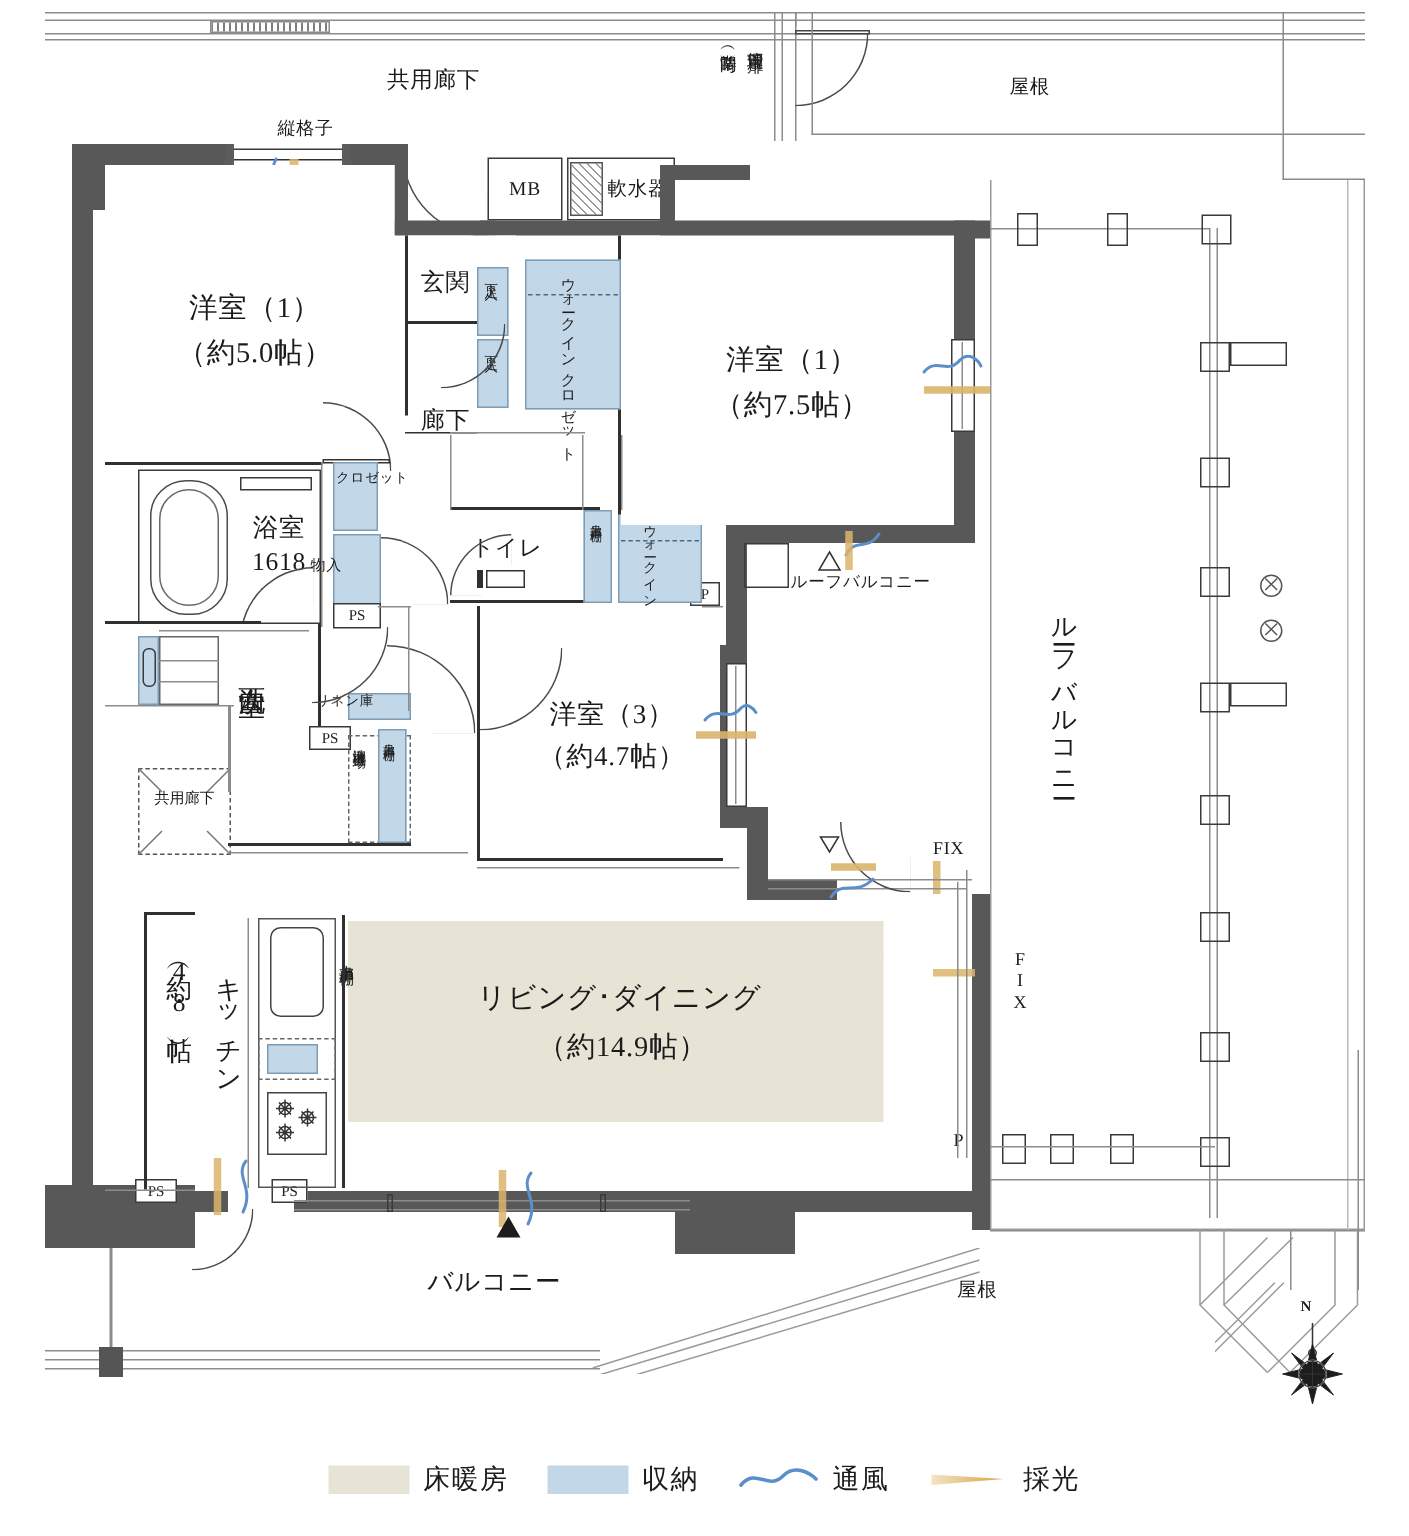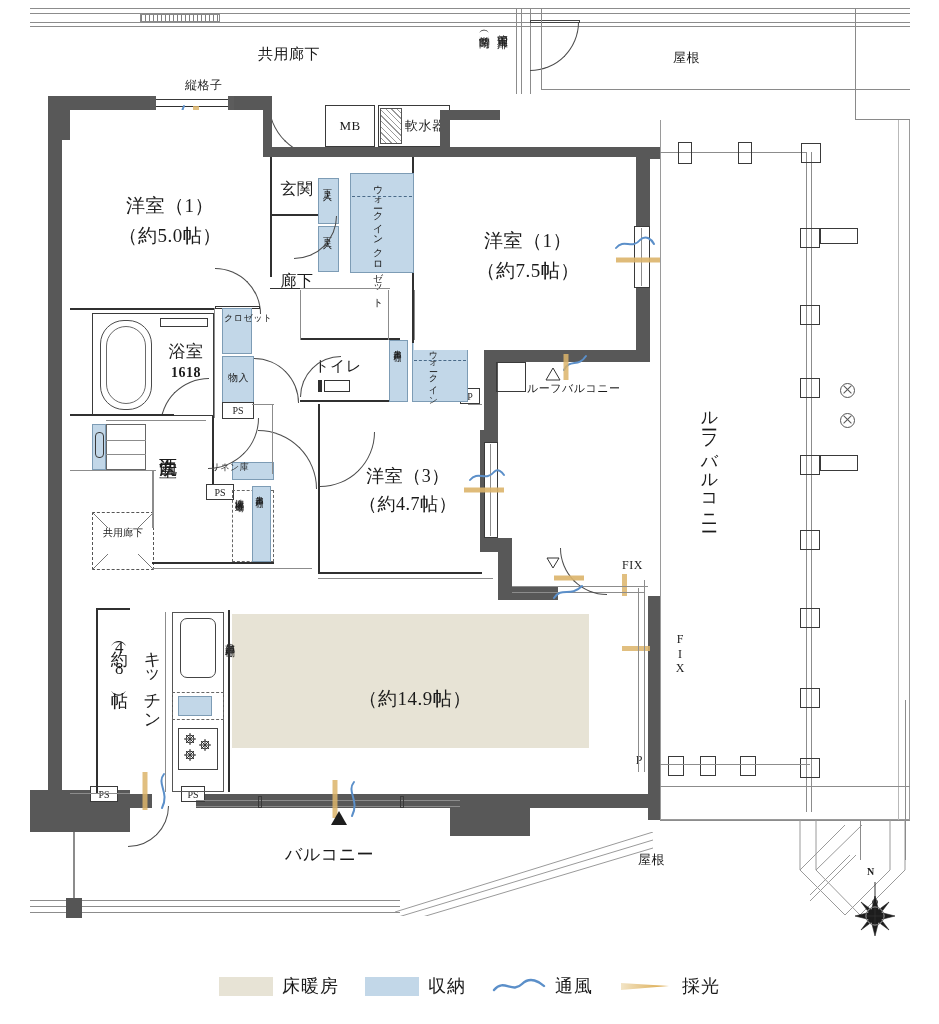--- a/index.html
+++ b/index.html
@@ -196,21 +196,21 @@
   <div class="abs ln" style="left:70px;top:308px;width:145px;height:2px;"></div>
 
   <div class="arc arc-tr" style="left:215px;top:268px;width:45px;height:45px;"></div>
   <div class="abs thin" style="left:215px;top:306px;width:45px;height:3px;border-color:#333;"></div>
 
   <div class="abs thin" style="left:92px;top:313px;width:122px;height:103px;"></div>
   <div class="abs" style="left:100px;top:320px;width:52px;height:90px;border:1px solid #4a4a4a;border-radius:24px;"></div>
   <div class="abs" style="left:106px;top:326px;width:40px;height:78px;border:1px solid #6a6a6a;border-radius:20px;"></div>
   <div class="abs thin" style="left:160px;top:318px;width:48px;height:9px;"></div>
   <div class="lbl" style="left:158px;top:342px;font-size:17px;width:56px;">浴室</div>
-  <div class="lbl" style="left:155px;top:365px;font-size:14px;width:62px;font-weight:bold;">1618</div>
+  <div class="lbl" style="left:155px;top:365px;font-size:17px;width:62px;">1618</div>
 
   <div class="arc arc-tl" style="left:160px;top:378px;width:48px;height:48px;"></div>
 
   <div class="abs white" style="left:70px;top:416px;width:144px;height:110px;"></div>
   <div class="vlbl" style="left:158px;top:444px;font-size:18px;">洗面室</div>
 
   <div class="abs storage" style="left:92px;top:424px;width:14px;height:46px;"></div>
   <div class="abs thin" style="left:95px;top:432px;width:9px;height:26px;border-radius:4px;"></div>
   <div class="abs thin" style="left:106px;top:424px;width:40px;height:46px;border-color:#666;"></div>
   <div class="abs lnl" style="left:106px;top:440px;width:40px;height:1px;"></div>
@@ -238,21 +238,21 @@
 
   <div class="arc arc-br" style="left:294px;top:216px;width:42px;height:42px;"></div>
   <div class="abs ln" style="left:272px;top:214px;width:46px;height:2px;"></div>
   <div class="abs ln" style="left:270px;top:157px;width:2px;height:120px;"></div>
   <div class="abs ln" style="left:270px;top:288px;width:48px;height:1px;"></div>
 
   <div class="abs storage" style="left:222px;top:308px;width:30px;height:46px;"></div>
   <div class="lbl" style="left:224px;top:313px;font-size:9px;width:26px;line-height:1.3;">クロゼット</div>
 
   <div class="abs storage" style="left:222px;top:356px;width:32px;height:48px;"></div>
-  <div class="lbl" style="left:228px;top:372px;font-size:10px;width:15px;">物入</div>
+  <div class="lbl" style="left:207px;top:372px;font-size:10px;width:15px;">物入</div>
   <div class="arc arc-tr" style="left:254px;top:358px;width:44px;height:44px;"></div>
 
   <div class="ps-box" style="left:222px;top:402px;width:30px;height:15px;">PS</div>
   <div class="ps-box" style="left:206px;top:484px;width:26px;height:14px;">PS</div>
   <div class="ps-box" style="left:90px;top:786px;width:26px;height:14px;">PS</div>
   <div class="ps-box" style="left:181px;top:786px;width:22px;height:14px;">PS</div>
 
   <div class="ps-box" style="left:460px;top:388px;width:18px;height:14px;">P</div>
   <div class="ps-box" style="left:630px;top:752px;width:18px;height:16px;border:none;background:transparent;font-size:12px;">P</div>
 
@@ -328,20 +328,21 @@
   <div class="abs storage" style="left:252px;top:486px;width:19px;height:76px;"></div>
   <div class="vlbl" style="left:254px;top:489px;font-size:8px;">上部吊戸棚</div>
   <div class="arc arc-br" style="left:208px;top:418px;width:50px;height:50px;"></div>
   <div class="arc arc-tr" style="left:258px;top:430px;width:58px;height:58px;"></div>
   <div class="abs ln" style="left:152px;top:562px;width:122px;height:2px;"></div>
   <div class="abs lnl" style="left:152px;top:568px;width:160px;height:1px;"></div>
 
   <div class="abs heat" style="left:232px;top:614px;width:200px;height:134px;"></div>
   <div class="abs heat" style="left:232px;top:614px;width:357px;height:26px;"></div>
   <div class="abs heat" style="left:232px;top:636px;width:357px;height:112px;"></div>
+  <div class="lbl" style="left:298px;top:655px;font-size:19px;width:230px;">リビング･ダイニング</div>
   <div class="lbl" style="left:330px;top:688px;font-size:19px;width:170px;">（約14.9帖）</div>
 
   <div class="vlbl" style="left:143px;top:640px;font-size:17px;">キッチン</div>
   <div class="vlbl" style="left:110px;top:636px;font-size:17px;">（約4・8帖）</div>
   <div class="abs thin" style="left:172px;top:612px;width:52px;height:180px;border-color:#555;"></div>
   <div class="abs thin" style="left:180px;top:618px;width:36px;height:60px;border-radius:7px;border-color:#444;"></div>
   <div class="abs storage" style="left:178px;top:696px;width:34px;height:20px;"></div>
   <div class="abs" style="left:172px;top:692px;width:52px;height:28px;border:1px dashed #666;"></div>
   <div class="vlbl" style="left:224px;top:635px;font-size:10px;">上部吊戸棚</div>
   <div class="abs thin" style="left:178px;top:728px;width:40px;height:42px;border-color:#444;"></div>

